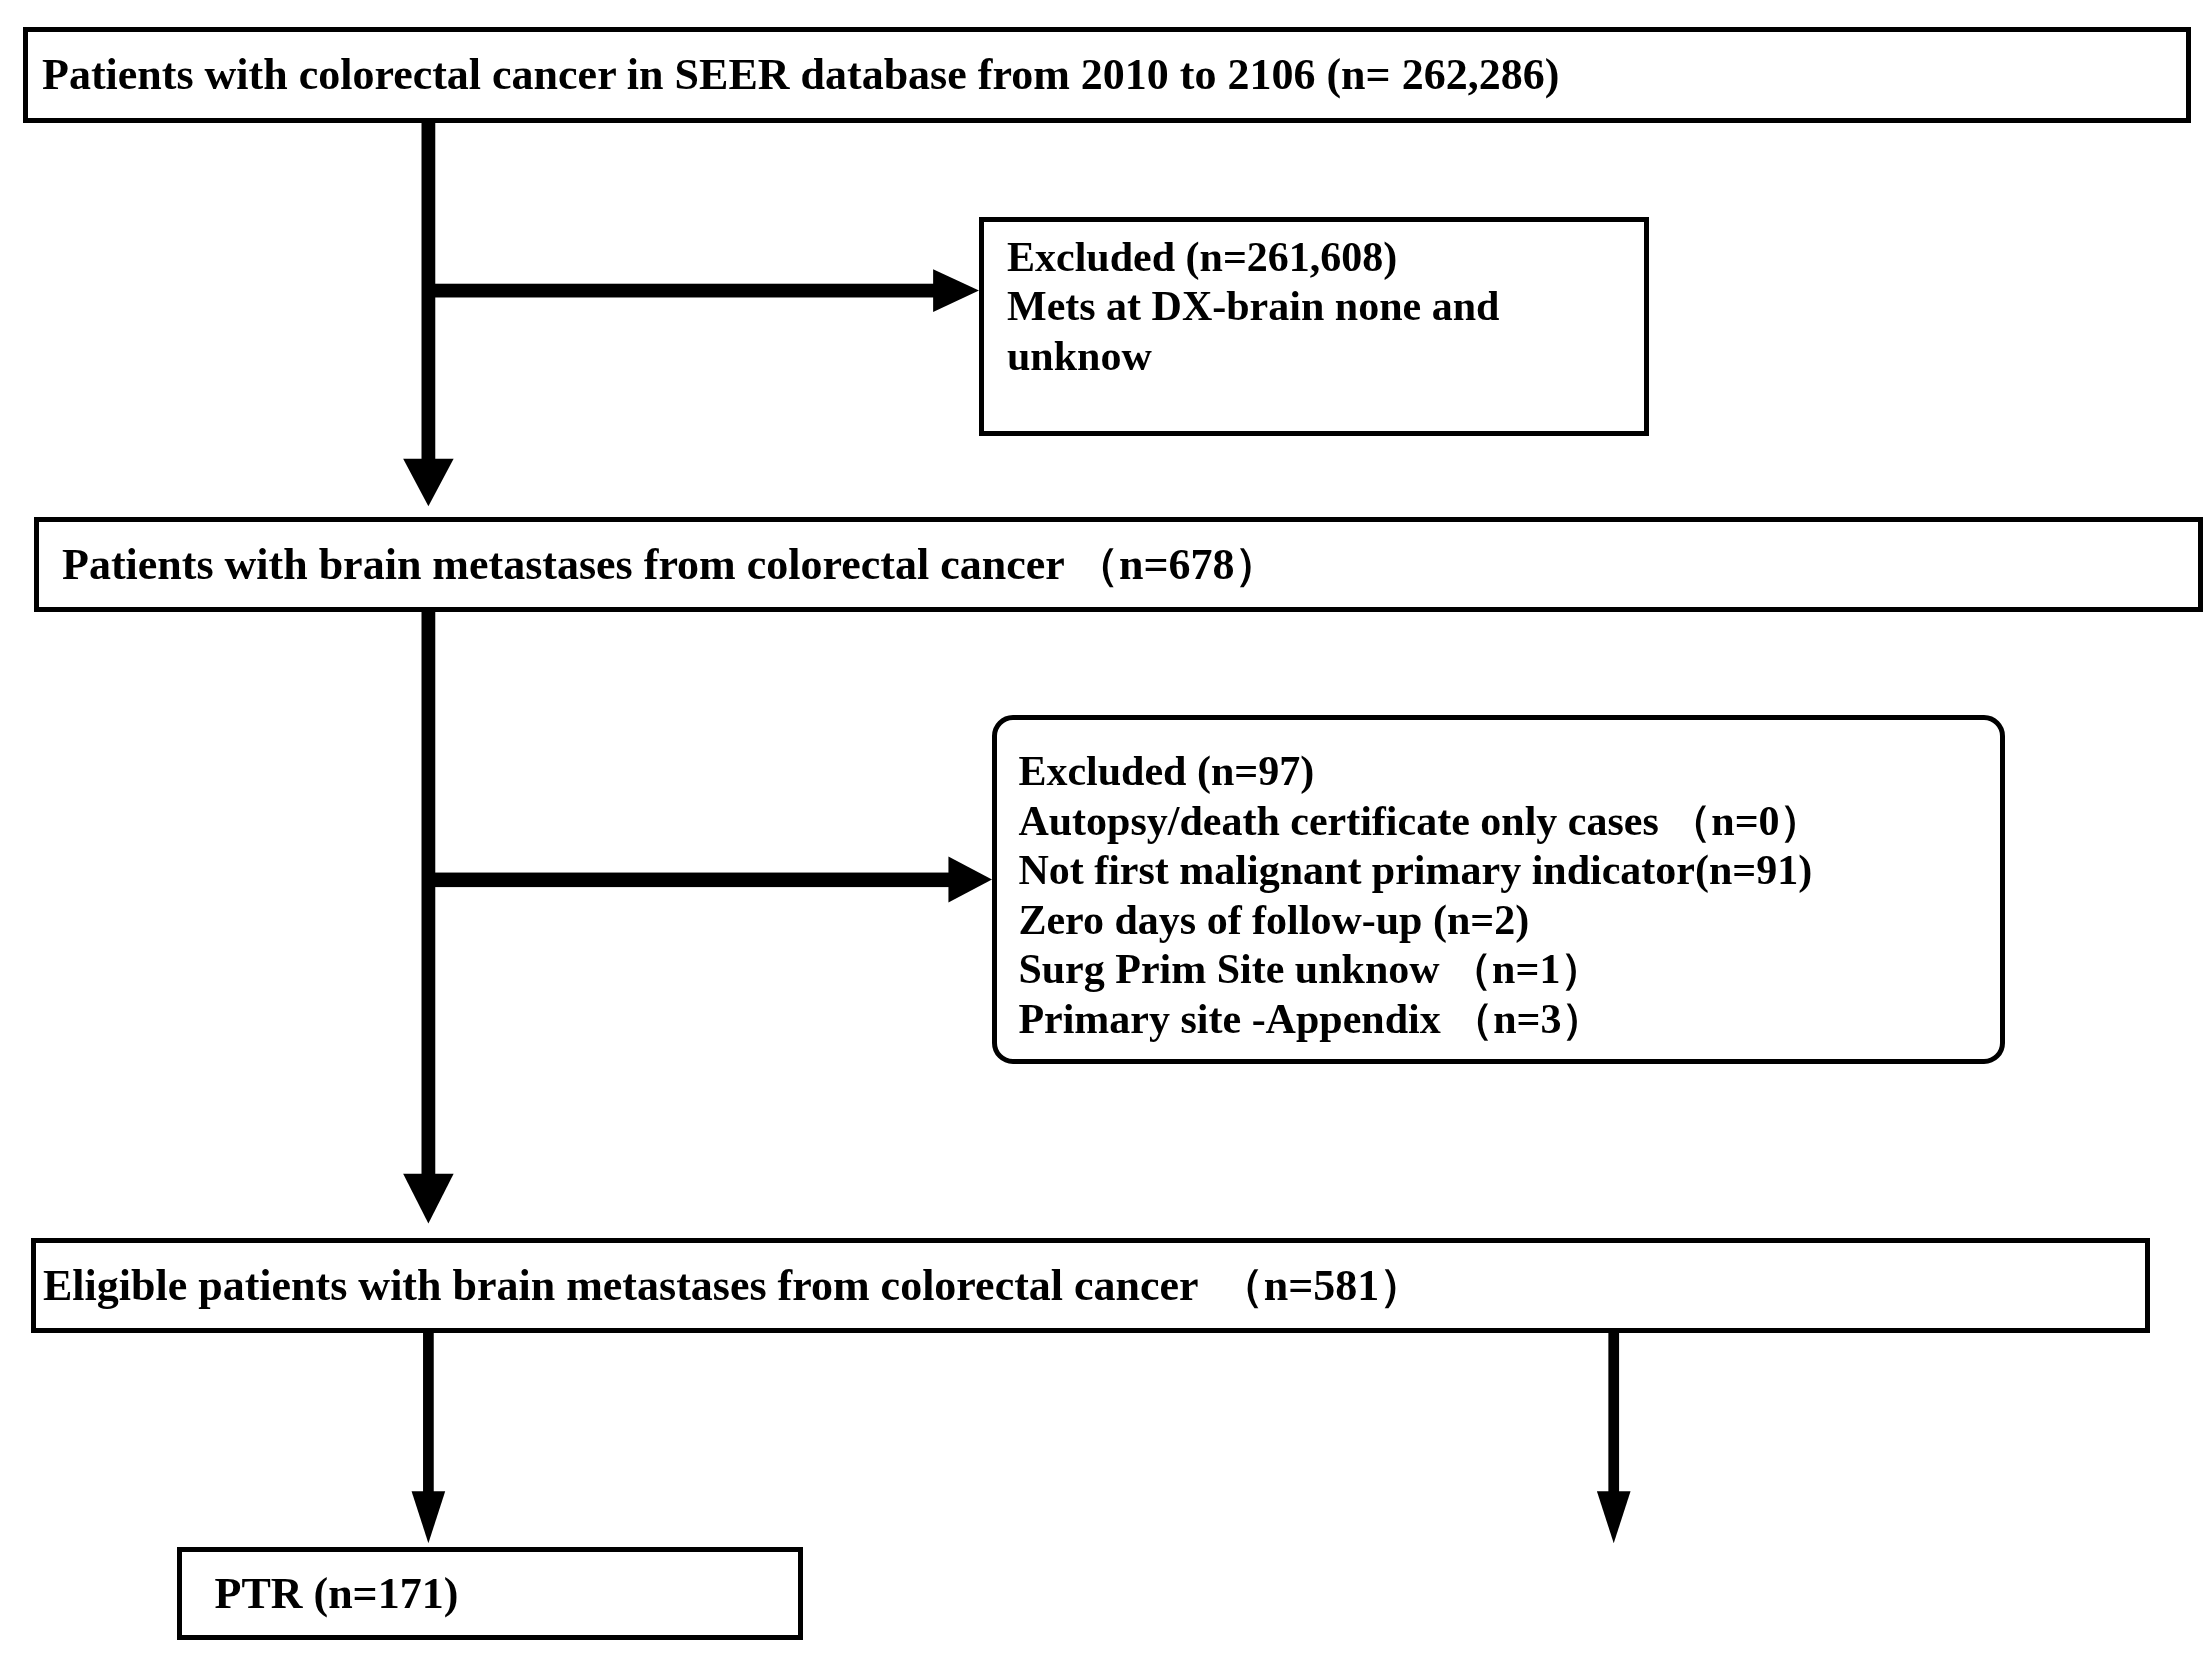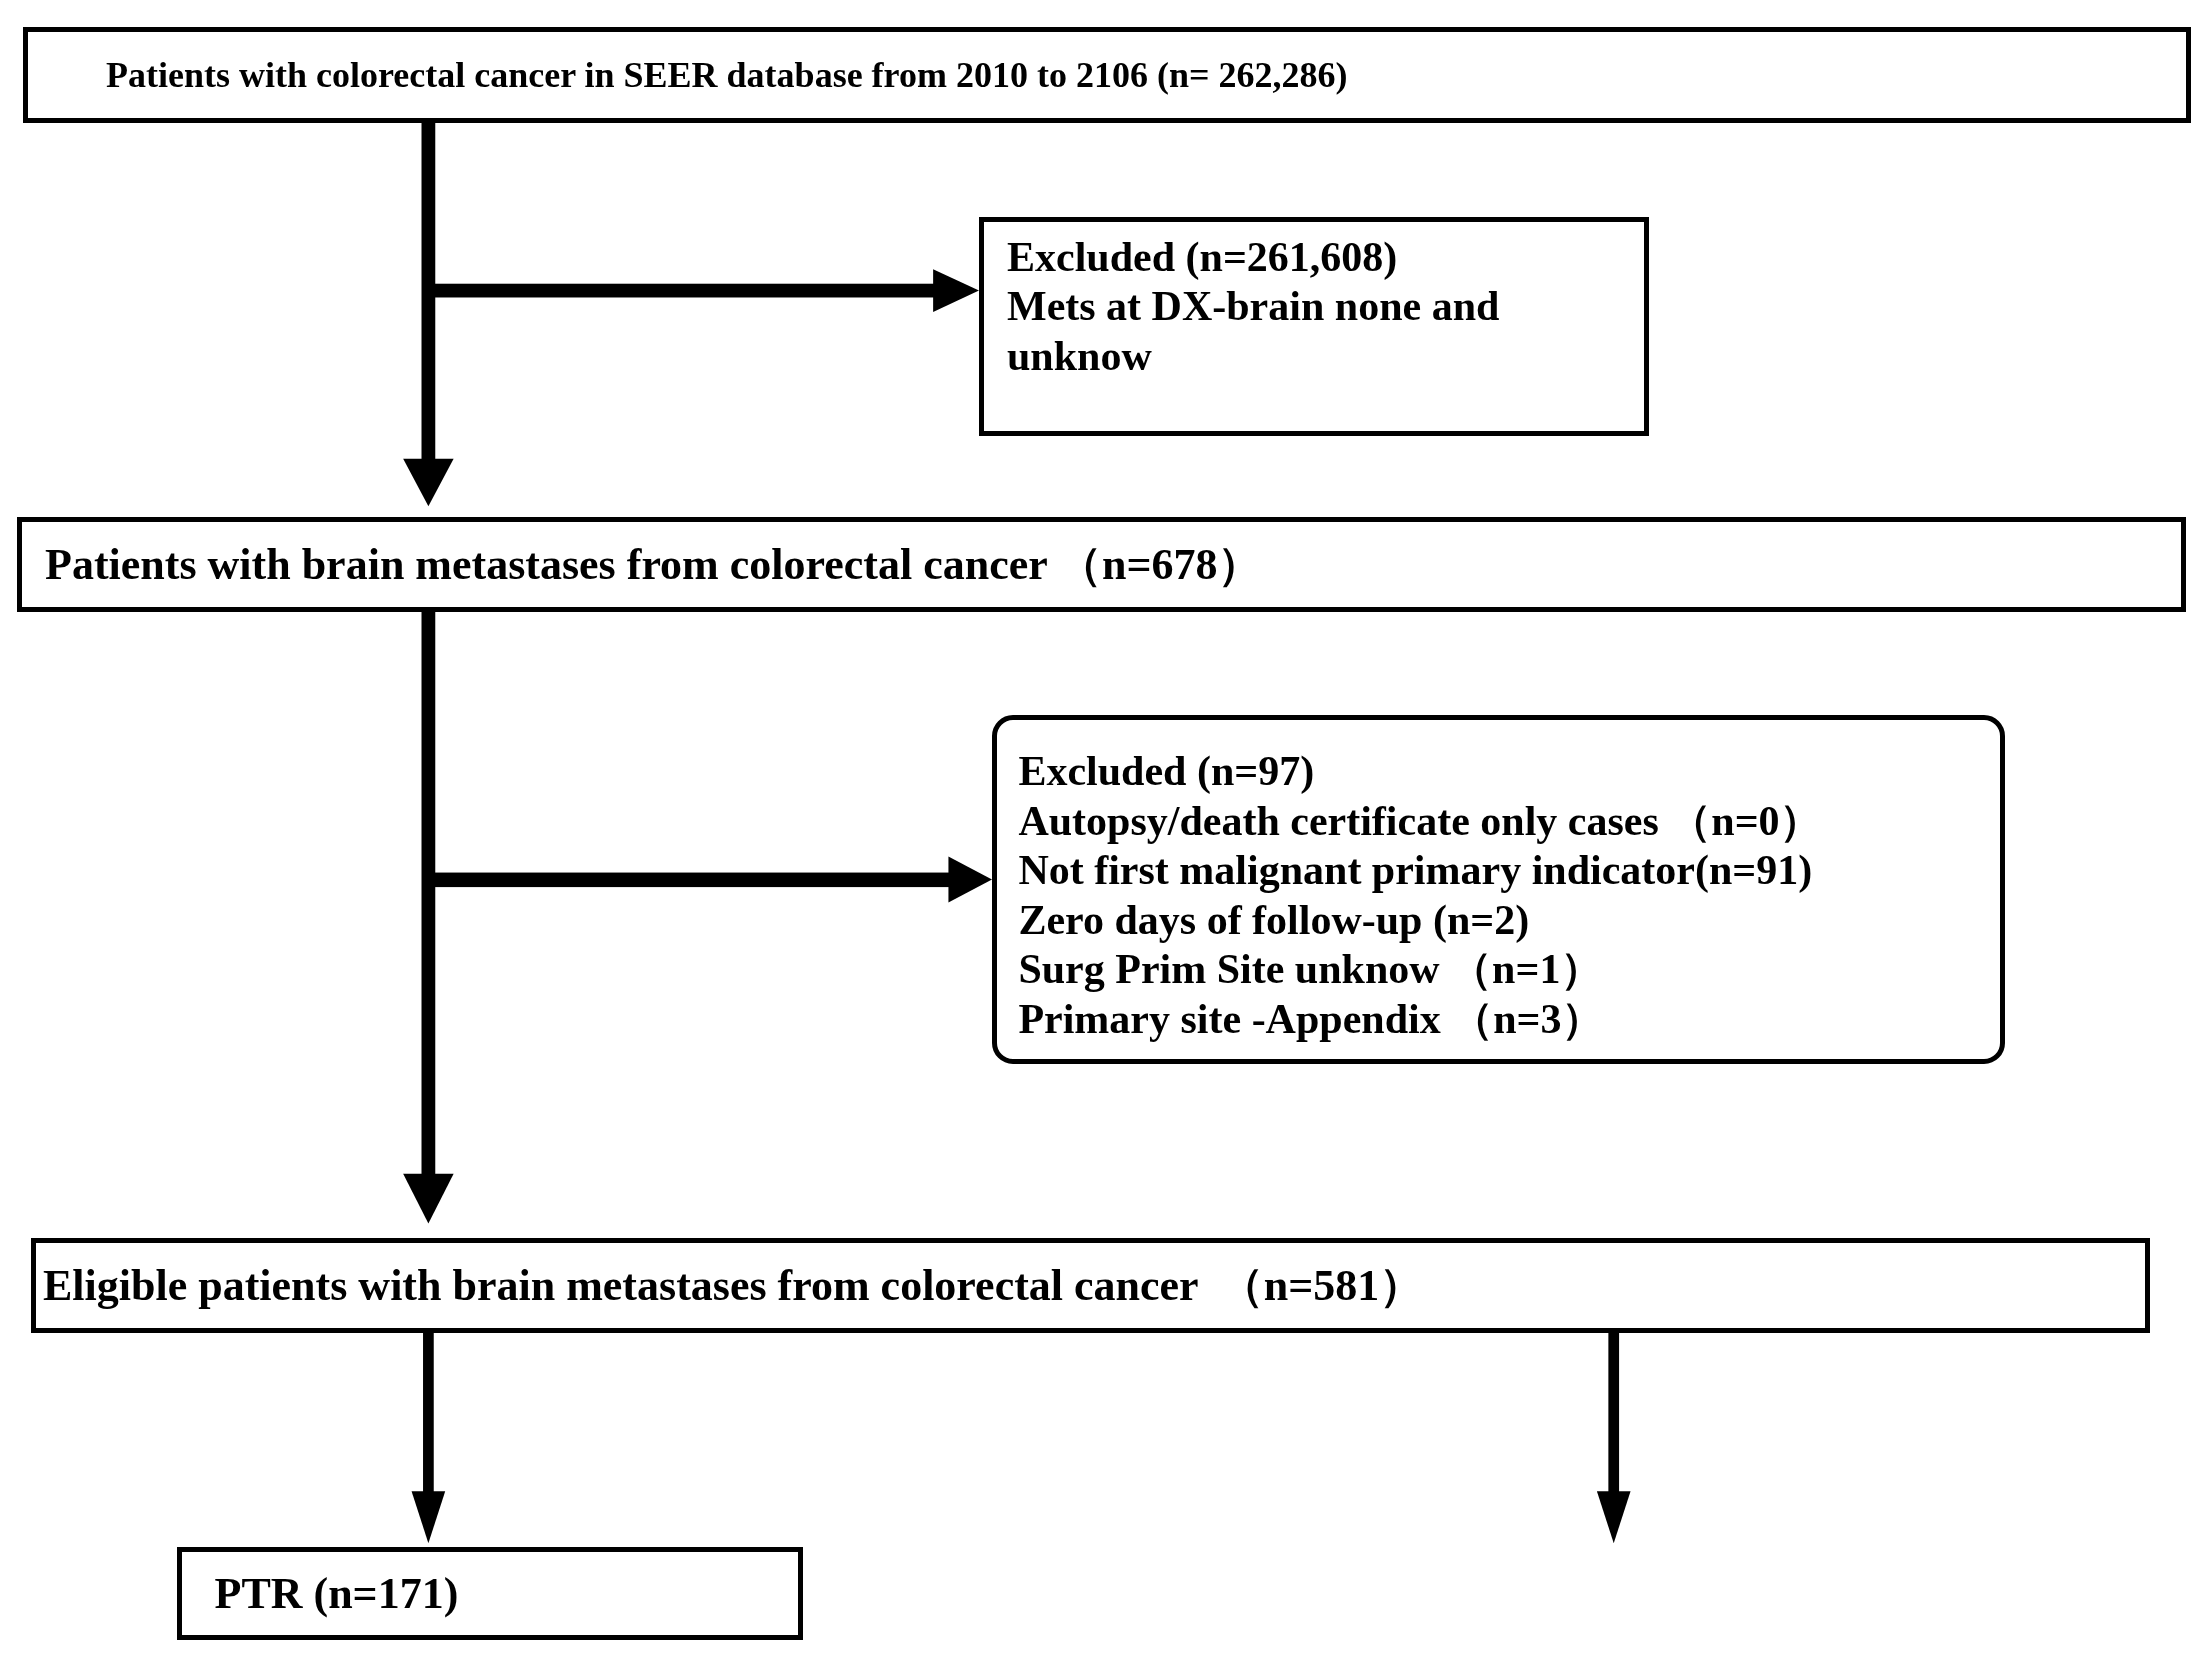--- a/index.html
+++ b/index.html
@@ -28,36 +28,35 @@
     font-weight: bold;
     color: #000000;
     white-space: pre-wrap;
     line-height: 1.18;
   }
   
   #box-top {
     left: 23px; top: 27px; width: 2168px; height: 96px;
   }
   #box-top .box-text {
-    font-size: 36px;
-    padding-left: 38px;
-    margin-left: 40px;
+    font-size: 44px;
+    padding-left: 14px;
   }
 
   #box-excluded-1 {
     left: 979px; top: 217px; width: 670px; height: 219px;
     align-items: flex-start;
   }
   #box-excluded-1 .box-text {
     font-size: 42px;
     padding: 10.7px 0 0 23px;
   }
 
   #box-brainmets {
-    left: 17px; top: 517px; width: 2169px; height: 95px; text-align: center;
+    left: 34px; top: 517px; width: 2169px; height: 95px; text-align: center;
   }
   #box-brainmets .box-text {
     font-size: 44px;
     padding-left: 23px;
   }
 
   #box-excluded-2 {
     left: 992px; top: 715px; width: 1013px; height: 349px;
     align-items: center;
     border-radius: 21px;

